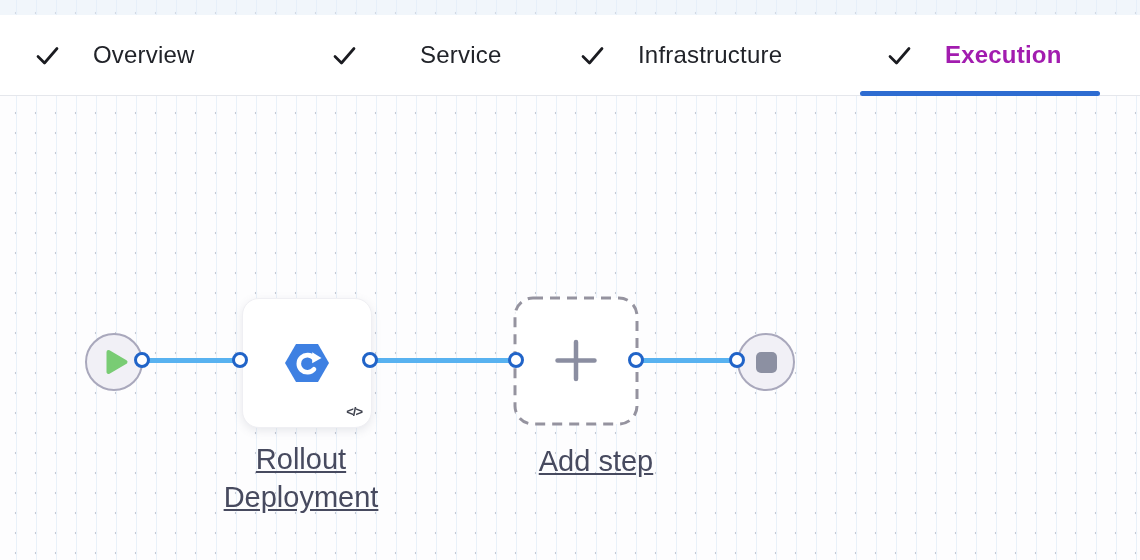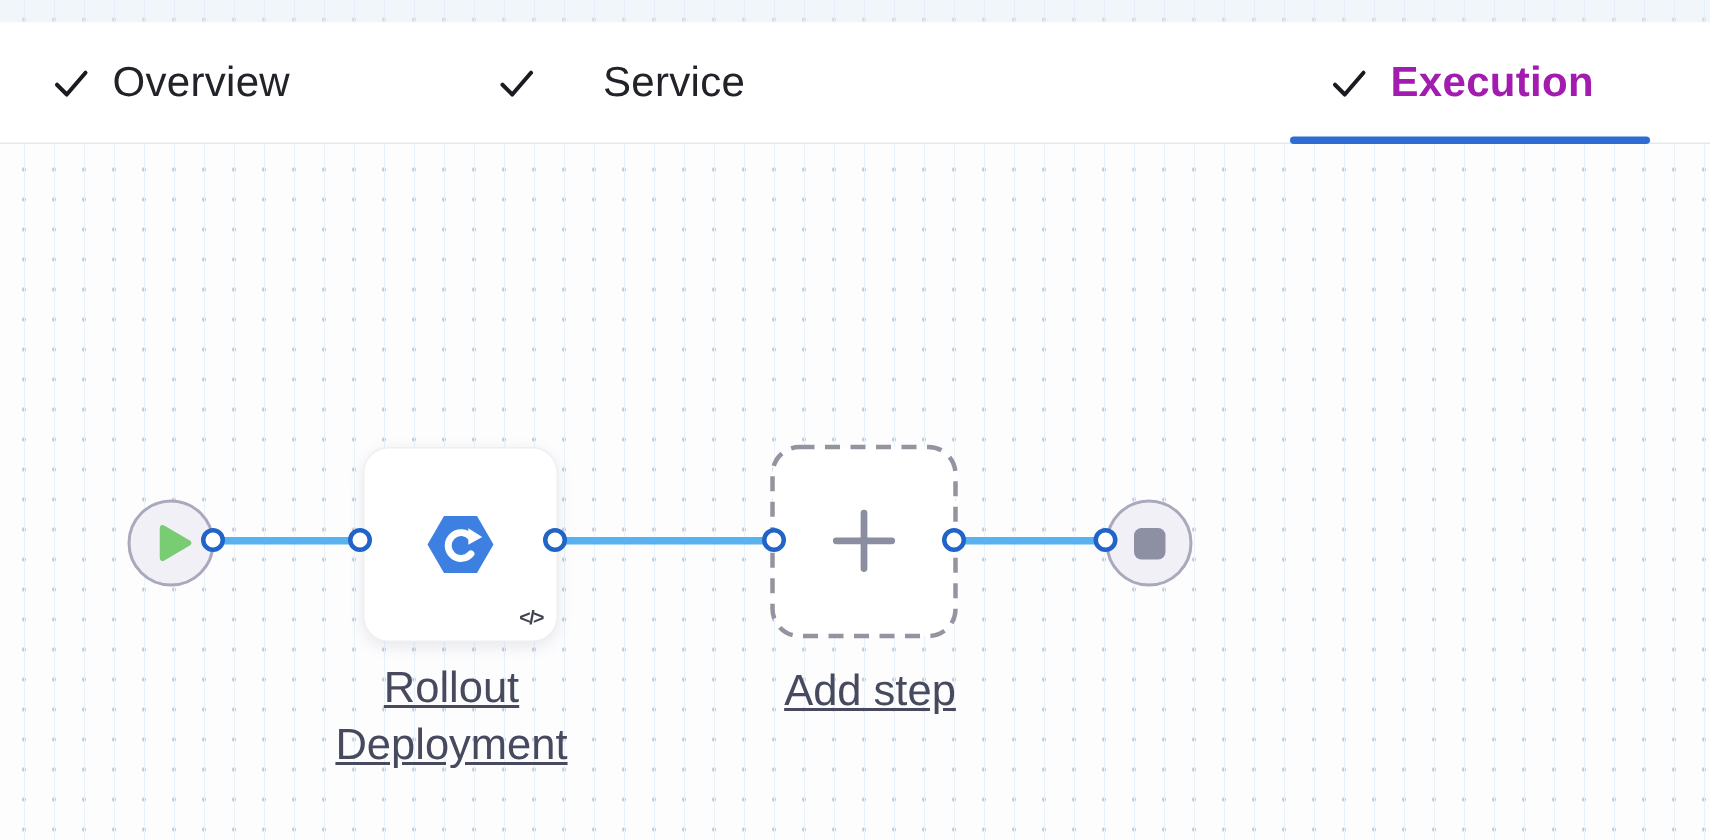--- a/index.html
+++ b/index.html
@@ -23,21 +23,21 @@
     position:absolute; top:15px; left:0; width:1140px; height:81px;
     background:#ffffff; border-bottom:1px solid #e5e7ec;
   }
   .tab {
     position:absolute; top:0; height:80px;
     display:flex; align-items:center; gap:13px; cursor:pointer;
   }
   .tab-0 { left:33px; } .tab-1 { left:330px;gap:43px; } .tab-2 { left:578px; } .tab-3 { left:885px; }
   .tab .check { width:29px; height:29px; display:block; }
   .tab .check path { stroke:#1a1b20; stroke-width:2.7; fill:none; stroke-linecap:round; stroke-linejoin:round; }
-  .tab .tab-label { font-size:28px; color:#212329; letter-spacing:0.2px; white-space:nowrap; }
+  .tab .tab-label { font-size:24px; color:#212329; letter-spacing:0.2px; white-space:nowrap;margin-left:18px; }
   .tab.active .tab-label { font-weight:700; color:#a21caf; }
   .tab-underline {
     position:absolute; left:860px; bottom:-1px; width:240px; height:5px;
     border-radius:4px; background:#2e6cd1;
   }
   
   .edge { position:absolute; top:358px; height:5px; background:#58b2f0; border-radius:2.5px; }
   .edge-1 { left:142px; width:98px; }
   .edge-2 { left:370px; width:146px; }
   .edge-3 { left:636px; width:102px; }
@@ -70,41 +70,47 @@
   }
   .add-node { position:absolute; left:513px; top:296px; width:126px; height:130px; cursor:pointer; }
   .add-node svg { display:block; width:126px; height:130px; }
   .add-border { fill:#ffffff; stroke:#95939f; stroke-width:3; stroke-dasharray:10 7; }
   .plus-path { stroke:#8b8ea1; stroke-width:4.5; stroke-linecap:round; fill:none; }
   .node-label {
     position:absolute; width:240px; text-align:center;
     font-size:29px; line-height:38px; color:#474a5f;text-decoration:underline;
   }
   .label-rollout { left:181px; top:440px; }
-  .label-add { left:460px; top:442px; }
+  .label-add { left:476px; top:442px; }
 </style>
 </head>
 <body>
 
 <div class="screen">
 
   <div class="top-strip"></div>
 
   <nav class="tabbar">
     <div class="tab tab-0">
       <svg class="check" viewBox="0 0 29 29">
           <path d="M5 15.5 L11.5 22 L24 7.5"></path>
         </svg>
       <span class="tab-label">Overview</span>
     </div>
     <div class="tab tab-1">
       <svg class="check" viewBox="0 0 29 29">
           <path d="M5 15.5 L11.5 22 L24 7.5"></path>
         </svg>
       <span class="tab-label">Service</span>
+    </div>
+    <div class="tab tab-2">
+      <svg class="check" viewBox="0 0 29 29">
+          <path d="M5 15.5 L11.5 22 L24 7.5"></path>
+        </svg>
+      <span class="tab-label">Infrastructure</span>
     </div>
     <div class="tab tab-3 active">
       <svg class="check" viewBox="0 0 29 29">
           <path d="M5 15.5 L11.5 22 L24 7.5"></path>
         </svg>
       <span class="tab-label">Execution</span>
     </div>
     <div class="tab-underline"></div>
   </nav>
 

